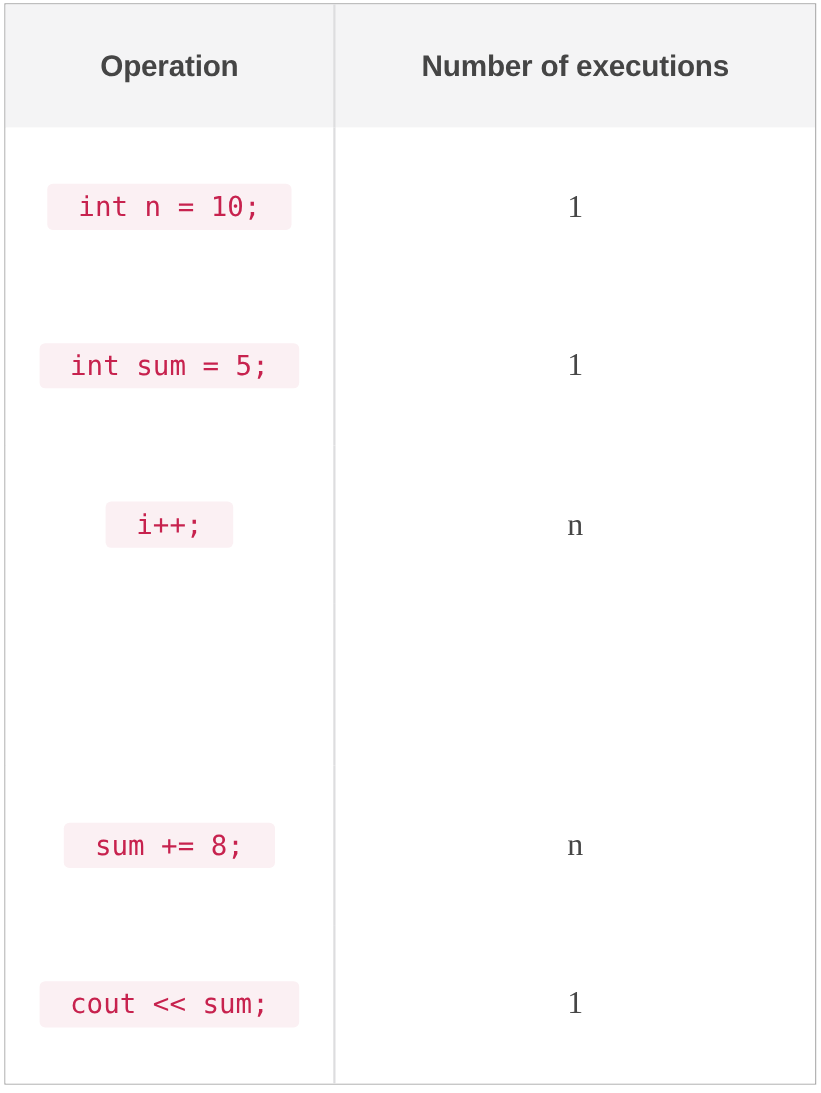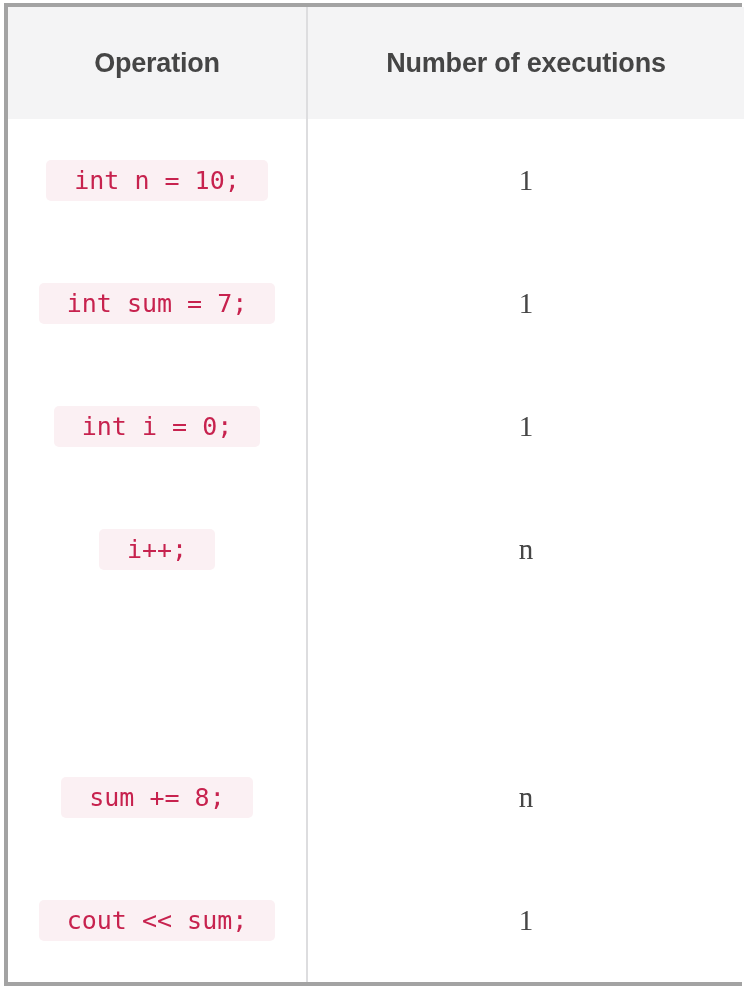--- a/index.html
+++ b/index.html
@@ -16,21 +16,21 @@
     -webkit-font-smoothing: antialiased;
   }
 
   .table-wrap {
     position: absolute;
     left: 4px;
     top: 3px;
     width: 738px;
     height: 983px;
     box-sizing: border-box;
-    border: 4px solid #a3a3a3;
+    border: 1px solid #a3a3a3;
     background: #ffffff;
   }
 
   table.exec-table {
     width: 100%;
     height: 100%;
     border-collapse: collapse;
     table-layout: fixed;
   }
 
@@ -116,35 +116,27 @@
         <td class="cell-op">
           <span class="code-chip">int n = 10;</span>
         </td>
         <td class="cell-num">
           <span class="exec-value">1</span>
         </td>
       </tr>
 
       <tr class="data-row">
         <td class="cell-op">
-          <span class="code-chip">int sum = 7;</span>
+          <span class="code-chip">int sum = 5;</span>
         </td>
         <td class="cell-num">
           <span class="exec-value">1</span>
         </td>
       </tr>
 
-      <tr class="data-row">
-        <td class="cell-op">
-          <span class="code-chip">int i = 0;</span>
-        </td>
-        <td class="cell-num">
-          <span class="exec-value">1</span>
-        </td>
-      </tr>
 
 
       <tr class="data-row">
         <td class="cell-op">
           <span class="code-chip">i++;</span>
         </td>
         <td class="cell-num">
           <span class="exec-value">n</span>
         </td>
       </tr>

